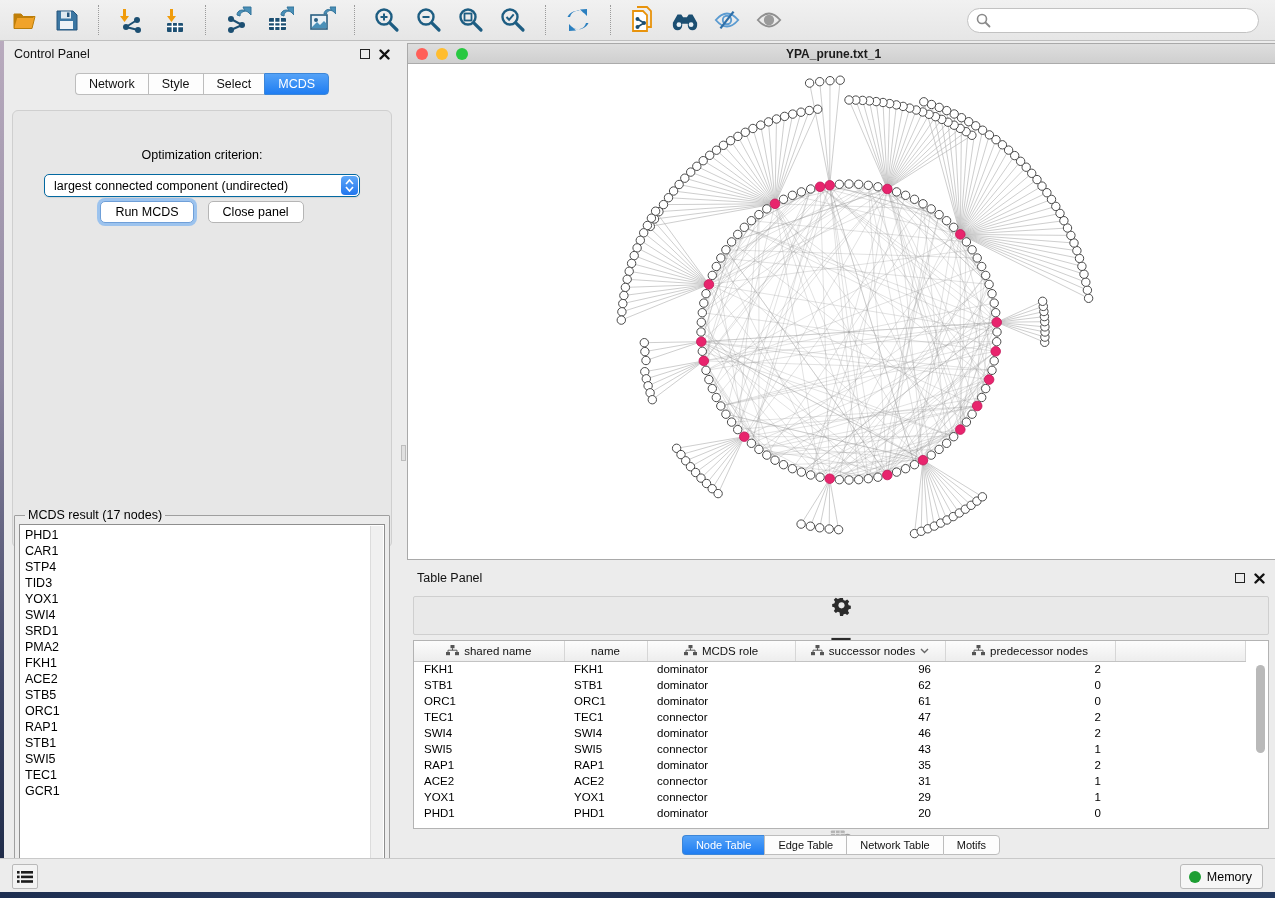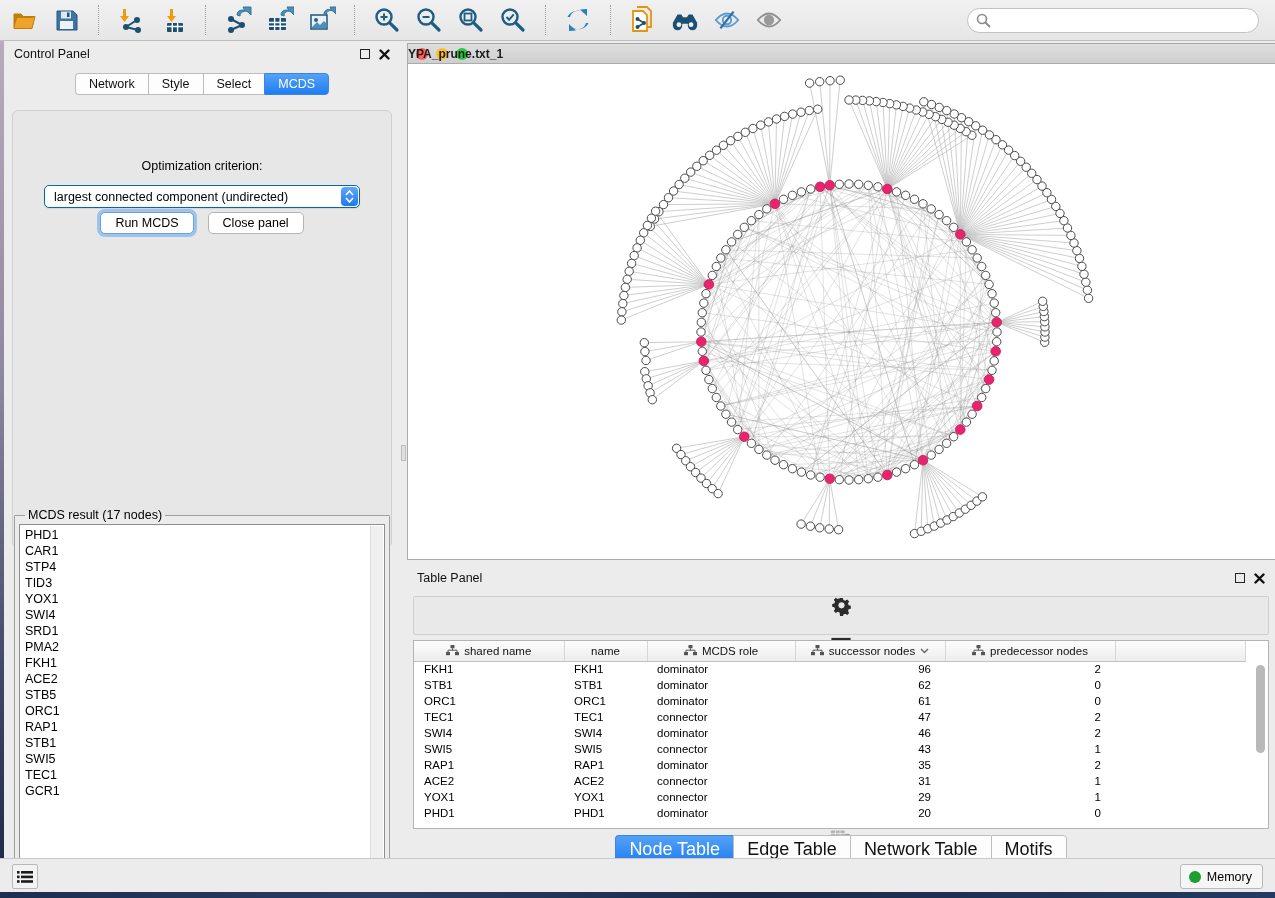--- a/index.html
+++ b/index.html
@@ -32,21 +32,21 @@
   .close-x { cursor:pointer; display:flex; }
 
   .cp-tabs { display:flex; justify-content:center; gap:0; margin-top:6px; position:relative; z-index:2; }
   .cp-tab { font-size:12.5px; padding:3px 13px; background:#fdfdfd; border:1px solid #bdbdbd;
     border-right-width:0; color:#111; cursor:pointer; }
   .cp-tab:first-child { border-radius:4px 0 0 4px; }
   .cp-tab:last-child { border-right-width:1px; border-radius:0 4px 4px 0; }
   .cp-tab.sel { background:linear-gradient(#54a2f7,#1f7df2); color:#fff; border-color:#3c86d8; }
 
   .cp-body { position:absolute; left:8px; right:8px; top:78px; height:438px;
-    background:#e7e7e7; border:1px solid #cfcfcf; border-radius:6px; margin-top:-9px; padding-top:20px; }
+    background:#e7e7e7; border:1px solid #cfcfcf; border-radius:6px; margin-top:-9px; padding-top:9px; }
   .opt-label { text-align:center; font-size:12.5px; margin-top:28px; color:#000; }
   .opt-select { margin:12px auto 0; width:316px; height:23px; background:#fff;
     border:1px solid #0369a1; border-radius:5px; display:flex; align-items:center;
     font-size:12.5px; padding-left:9px; position:relative; cursor:pointer;
     box-shadow:0 1px 1px rgba(0,0,0,.08); }
   .opt-spinner { position:absolute; right:1px; top:1px; width:17px; height:19px; border-radius:4px;
     background:linear-gradient(#5fa8f8,#2176ee); display:flex; flex-direction:column;
     align-items:center; justify-content:center; gap:1px; }
   .btn-row { display:flex; justify-content:center; gap:14px; margin-top:4px; }
   .cp-btn { font-size:12.5px; padding:3px 14px; background:#fff; border:1px solid #b5b5b5;
@@ -68,21 +68,21 @@
   .v-grab { position:absolute; left:1px; top:404px; width:5px; height:16px;
     background:#e0e0e0; border:1px solid #bdbdbd; }
 
   
   .net-window { position:absolute; left:407px; top:43px; width:868px; height:517px;
     border:1px solid #a9a9a9; border-right:none; background:#fff; }
   .net-titlebar { height:20px; background:linear-gradient(#dedede,#cfcfcf);
     border-bottom:1px solid #ababab; display:flex; align-items:center; position:relative; }
   .lights { display:flex; gap:8px; margin-left:8px; }
   .light { width:12px; height:12px; border-radius:50%; cursor:pointer; }
-  .net-title { position:absolute; left:0; right:16px; font-size:12px;
+  .net-title { position:absolute; left:0; right:16px; text-align:center; font-size:12px;
     font-weight:bold; color:#1c1c1c; pointer-events:none; }
   .net-canvas { width:100%; height:495px; background:#fff; position:relative; }
 
   
   .h-divider { position:absolute; left:407px; top:560px; width:868px; height:5px; background:#ececec; }
   .table-panel { position:absolute; left:407px; top:565px; width:868px; height:293px; background:#ececec; }
   .tp-toolbar { margin:5px 6px 0 6px; height:39px; background:#e9e9e9;
     border:1px solid #cfcfcf; border-radius:2px; display:flex; align-items:center; padding:0 14px; gap:21px;flex-direction:column; }
   .tp-icon { width:22px; height:22px; display:flex; align-items:center; justify-content:center; cursor:pointer; }
   .tp-icon.disabled { cursor:default; }
@@ -93,21 +93,21 @@
   .node-table th { height:20px; background:linear-gradient(#fcfcfc,#ededed);
     border-right:1px solid #d6d6d6; border-bottom:1px solid #c3c3c3;
     font-size:11.5px; font-weight:normal; color:#111; text-align:center; position:relative; padding:0 4px; }
   .node-table th .hdr-inner { display:flex; align-items:center; justify-content:center; gap:5px; }
   .node-table td { height:16px; font-size:11.5px; color:#000; padding:0 10px; white-space:nowrap; overflow:hidden; }
   .node-table td.num { text-align:right; padding-right:14px; }
   .tbl-scroll { position:absolute; top:22px; right:3px; width:9px; height:163px; }
   .tbl-thumb { position:absolute; top:2px; left:0; width:9px; height:88px; background:#b9b9b9; border-radius:5px; }
 
   .tp-tabs { display:flex; justify-content:center; margin-top:6px; }
-  .tp-tab { font-size:18px; padding:3px 13px; background:#fdfdfd; border:1px solid #bdbdbd;
+  .tp-tab { font-size:11px; padding:3px 13px; background:#fdfdfd; border:1px solid #bdbdbd;
     border-right-width:0; color:#111; cursor:pointer;text-align:right; }
   .tp-tab:first-child { border-radius:4px 0 0 4px; }
   .tp-tab:last-child { border-right-width:1px; border-radius:0 4px 4px 0; }
   .tp-tab.sel { background:linear-gradient(#54a2f7,#1f7df2); color:#fff; border-color:#3c86d8; }
 
   
   .statusbar { position:absolute; left:0; right:0; top:858px; height:34px;
     background:#ececec; border-top:1px solid #c9c9c9; }
   .status-left-btn { position:absolute; left:12px; top:5px; width:26px; height:25px;
     background:#f3f3f3; border:1px solid #b9b9b9; border-radius:2px;

